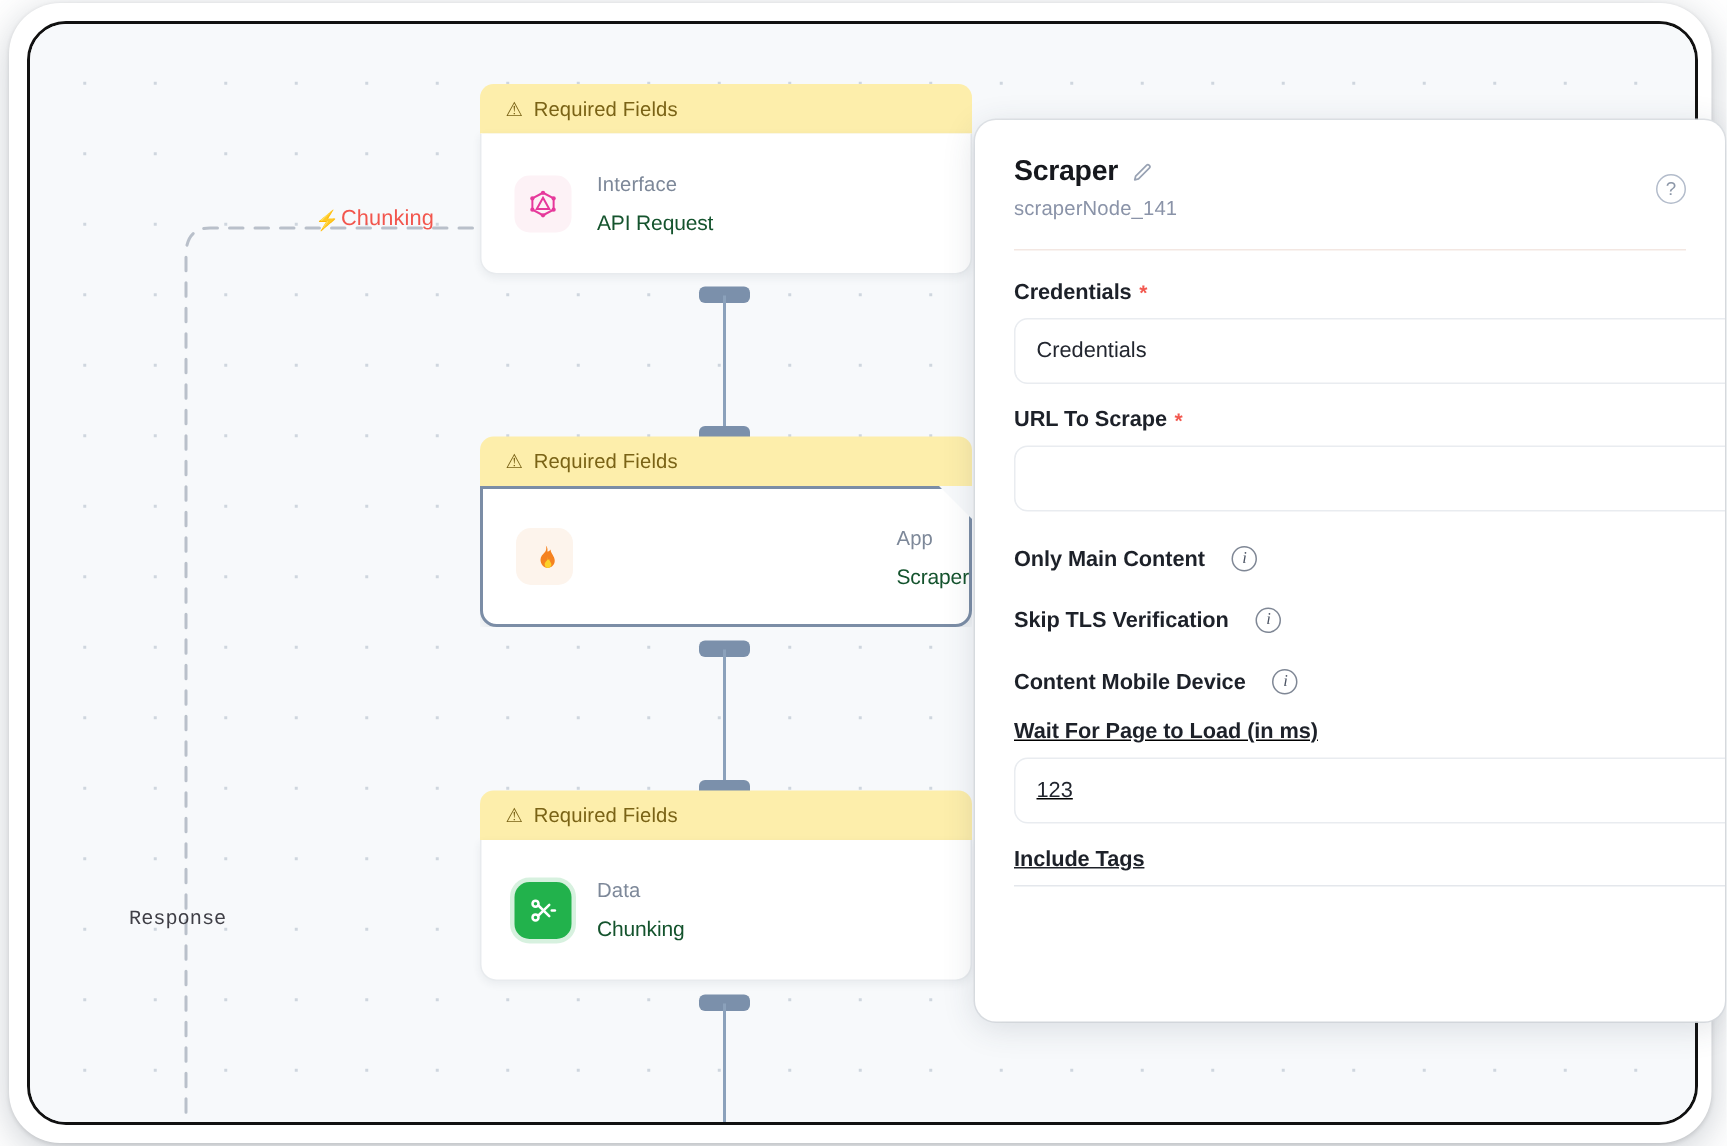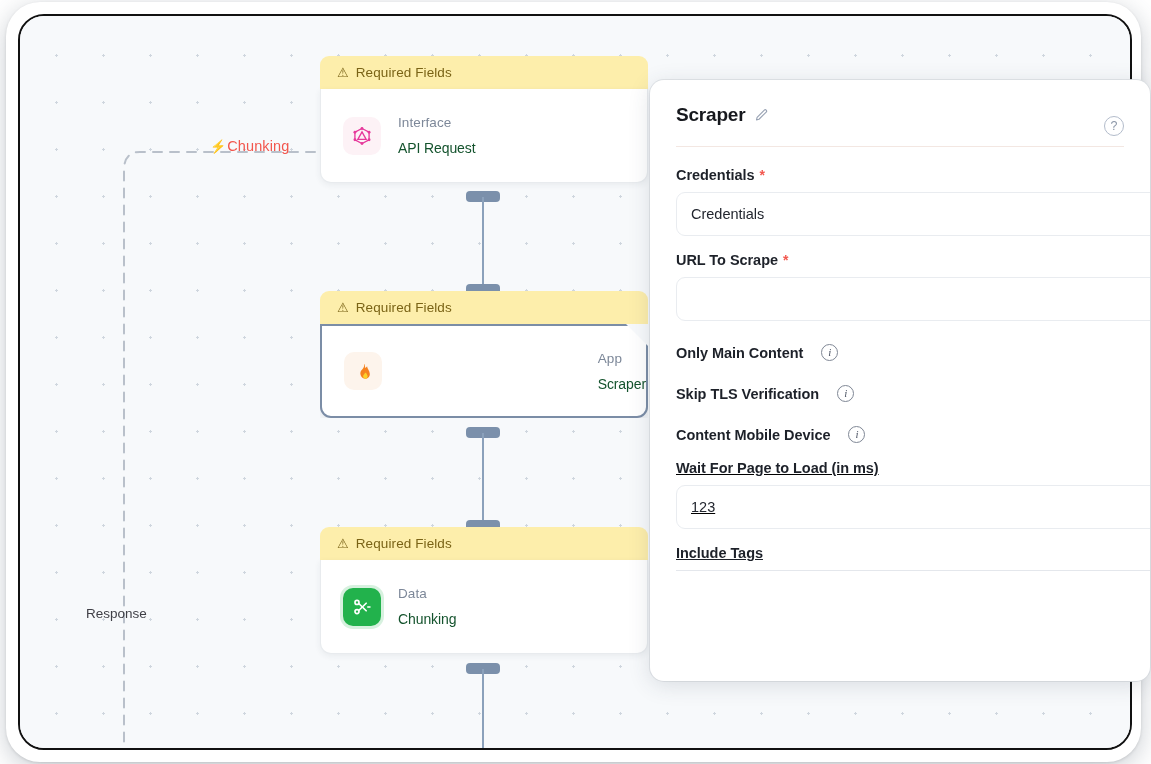--- a/index.html
+++ b/index.html
@@ -58,20 +58,21 @@
     white-space: nowrap;
   }
   .bolt { font-size: 13px; line-height: 1; color:#f2564d; }
 
   .response-label {
     position: absolute;
     left: 66px; top: 590px;
     color: #3f3f46;
     font-size: 13.5px;
     white-space: nowrap;
+    font-family: Liberation Mono, monospace;
   }
 
   
   .node {
     position: absolute;
     width: 328px;
     left: 300px;
   }
   .node-banner {
     background: #fdeeab;
@@ -345,20 +346,21 @@
 
     <div class="panel-header">
       <div class="panel-title-row">
         <span class="panel-title">Scraper</span>
         <span class="pencil-icon">
           <svg width="15" height="15" viewBox="0 0 24 24" fill="none" stroke="#98a2b3" stroke-width="1.8" stroke-linecap="round" stroke-linejoin="round">
             <path d="M16.5 3.5a2.1 2.1 0 0 1 3 3L8 18l-4 1 1-4z"></path>
           </svg>
         </span>
       </div>
+      <div class="panel-subtitle">scraperNode_141</div>
       <div class="help-icon">
         <span>?</span>
       </div>
     </div>
 
     <div class="panel-divider"></div>
 
     <div class="panel-body">
 
       <div class="field-block">

